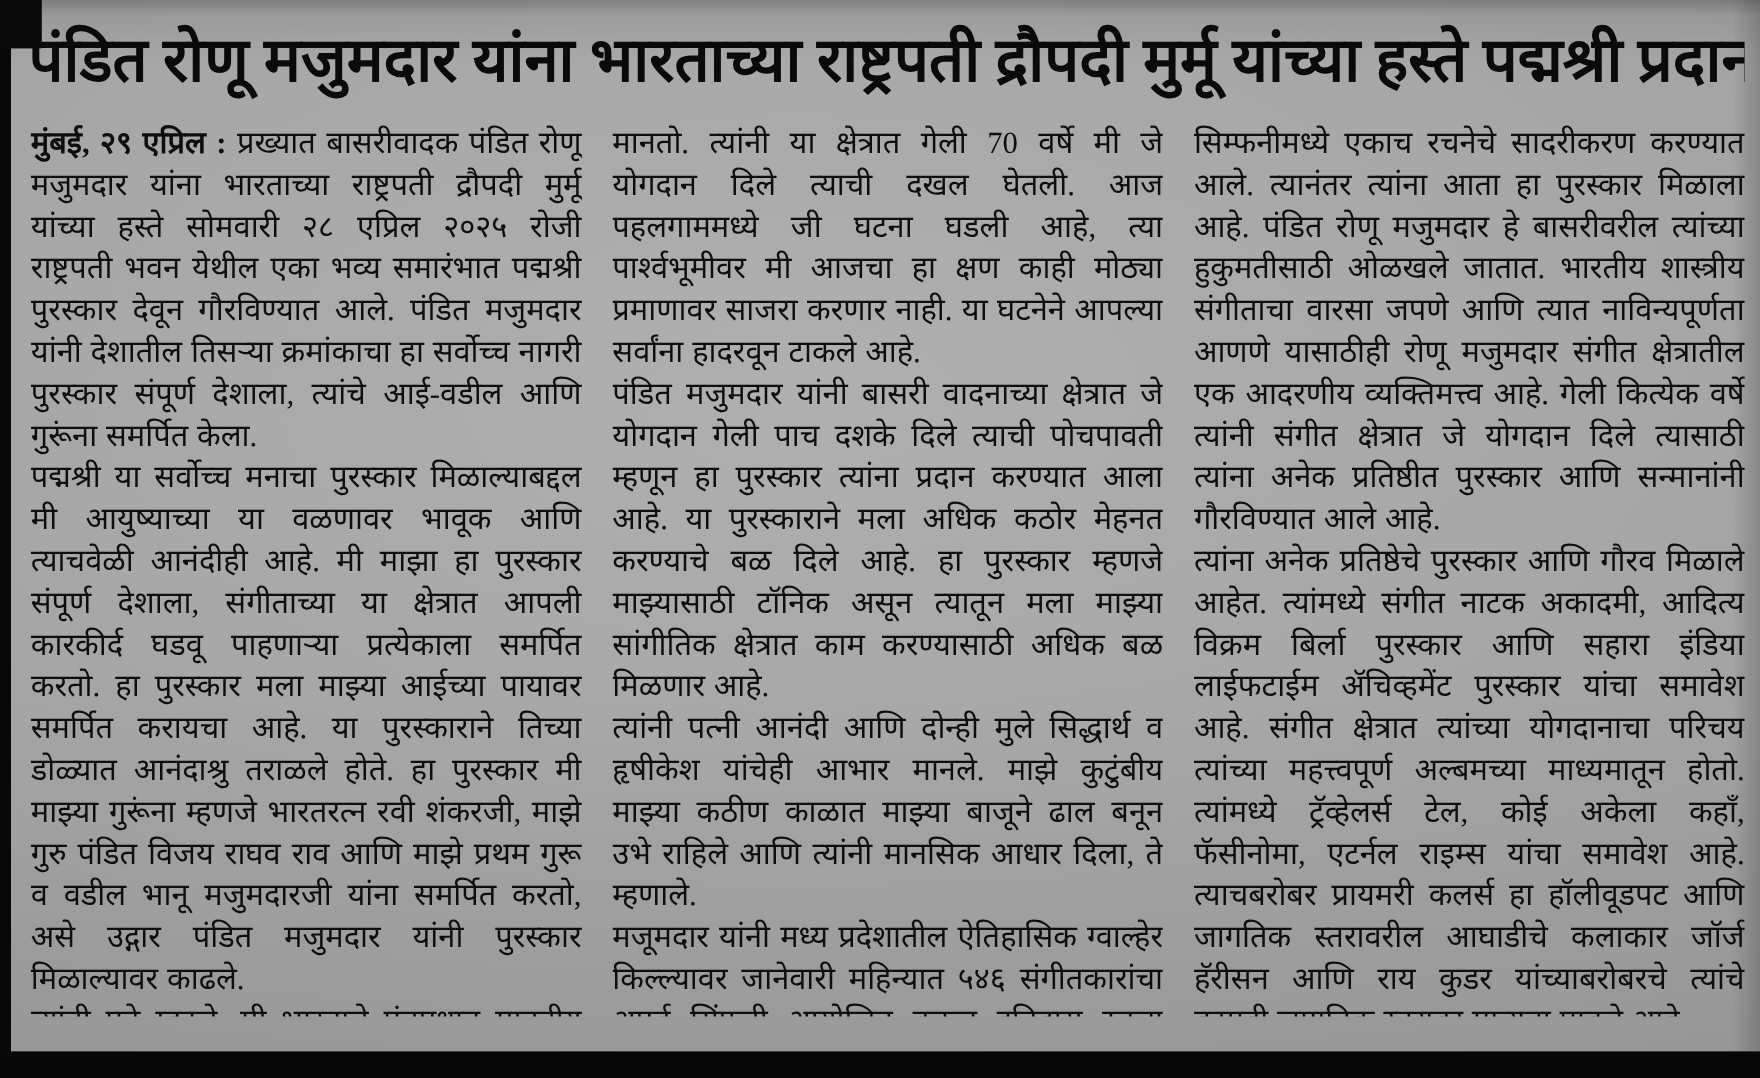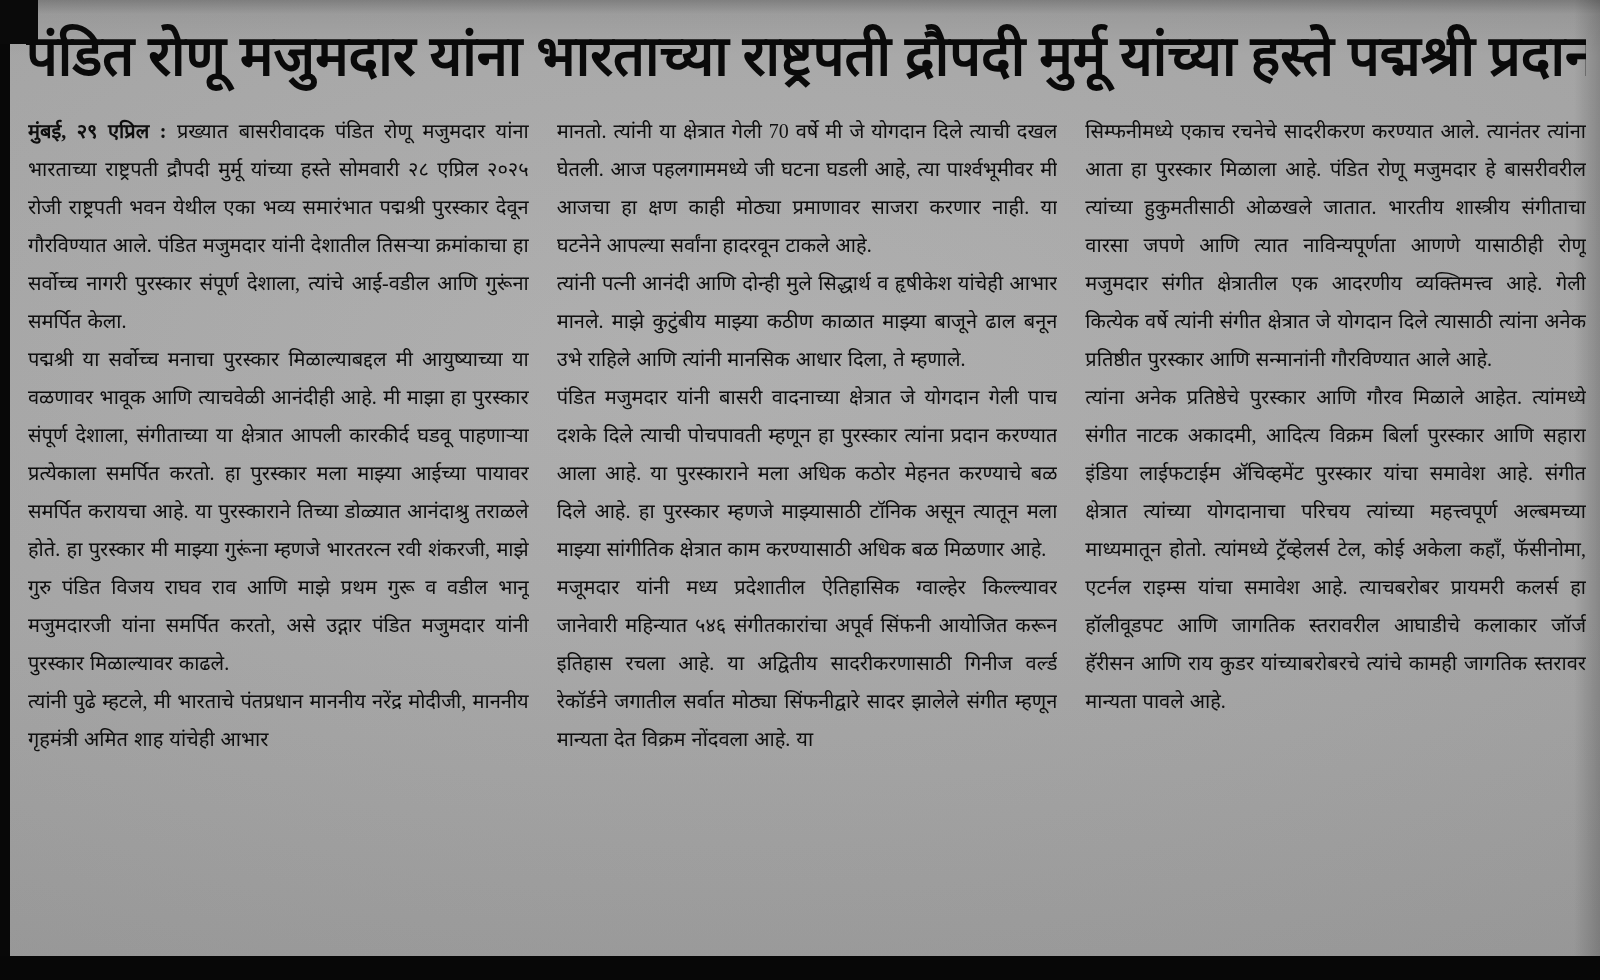--- a/index.html
+++ b/index.html
@@ -38,21 +38,21 @@
     overflow: hidden;
   }
 
   .article-body {
     position: absolute; left: 18px; right: 14px; top: 112px; bottom: 32px;
     display: flex; column-gap: 28px;
   }
   .col {
     flex: 1 1 0; min-width: 0;
     text-align: justify;
-    font-size: 20px; line-height: 38px;
+    font-size: 28px; line-height: 38px;
     color: #0e0e0e;
     overflow: hidden;
     word-spacing: 1px;
   }
   .para { margin: 0; }
   .para strong { font-weight: 700; }
 </style>
 </head>
 <body>
 
@@ -60,22 +60,22 @@
   <div class="paper">
     <h1 class="headline">पंडित रोणू मजुमदार यांना भारताच्या राष्ट्रपती द्रौपदी मुर्मू यांच्या हस्ते पद्मश्री प्रदान</h1>
     <div class="article-body">
       <div class="col">
           <p class="para"><strong>मुंबई, २९ एप्रिल : </strong>प्रख्यात बासरीवादक पंडित रोणू मजुमदार यांना भारताच्या राष्ट्रपती द्रौपदी मुर्मू यांच्या हस्ते सोमवारी २८ एप्रिल २०२५ रोजी राष्ट्रपती भवन येथील एका भव्य समारंभात पद्मश्री पुरस्कार देवून गौरविण्यात आले. पंडित मजुमदार यांनी देशातील तिसऱ्या क्रमांकाचा हा सर्वोच्च नागरी पुरस्कार संपूर्ण देशाला, त्यांचे आई-वडील आणि गुरूंना समर्पित केला.</p>
           <p class="para">पद्मश्री या सर्वोच्च मनाचा पुरस्कार मिळाल्याबद्दल मी आयुष्याच्या या वळणावर भावूक आणि त्याचवेळी आनंदीही आहे. मी माझा हा पुरस्कार संपूर्ण देशाला, संगीताच्या या क्षेत्रात आपली कारकीर्द घडवू पाहणाऱ्या प्रत्येकाला समर्पित करतो. हा पुरस्कार मला माझ्या आईच्या पायावर समर्पित करायचा आहे. या पुरस्काराने तिच्या डोळ्यात आनंदाश्रु तराळले होते. हा पुरस्कार मी माझ्या गुरूंना म्हणजे भारतरत्न रवी शंकरजी, माझे गुरु पंडित विजय राघव राव आणि माझे प्रथम गुरू व वडील भानू मजुमदारजी यांना समर्पित करतो, असे उद्गार पंडित मजुमदार यांनी पुरस्कार मिळाल्यावर काढले.</p>
           <p class="para">त्यांनी पुढे म्हटले, मी भारताचे पंतप्रधान माननीय नरेंद्र मोदीजी, माननीय गृहमंत्री अमित शाह यांचेही आभार</p>
         </div>
       <div class="col">
           <p class="para">मानतो. त्यांनी या क्षेत्रात गेली 70 वर्षे मी जे योगदान दिले त्याची दखल घेतली. आज पहलगाममध्ये जी घटना घडली आहे, त्या पार्श्वभूमीवर मी आजचा हा क्षण काही मोठ्या प्रमाणावर साजरा करणार नाही. या घटनेने आपल्या सर्वांना हादरवून टाकले आहे.</p>
+          <p class="para">पंडित मजुमदार यांनी बासरी वादनाच्या क्षेत्रात जे योगदान गेली पाच दशके दिले त्याची पोचपावती म्हणून हा पुरस्कार त्यांना प्रदान करण्यात आला आहे. या पुरस्काराने मला अधिक कठोर मेहनत करण्याचे बळ दिले आहे. हा पुरस्कार म्हणजे माझ्यासाठी टॉनिक असून त्यातून मला माझ्या सांगीतिक क्षेत्रात काम करण्यासाठी अधिक बळ मिळणार आहे.</p>
           <p class="para">त्यांनी पत्नी आनंदी आणि दोन्ही मुले सिद्धार्थ व हृषीकेश यांचेही आभार मानले. माझे कुटुंबीय माझ्या कठीण काळात माझ्या बाजूने ढाल बनून उभे राहिले आणि त्यांनी मानसिक आधार दिला, ते म्हणाले.</p>
-          <p class="para">पंडित मजुमदार यांनी बासरी वादनाच्या क्षेत्रात जे योगदान गेली पाच दशके दिले त्याची पोचपावती म्हणून हा पुरस्कार त्यांना प्रदान करण्यात आला आहे. या पुरस्काराने मला अधिक कठोर मेहनत करण्याचे बळ दिले आहे. हा पुरस्कार म्हणजे माझ्यासाठी टॉनिक असून त्यातून मला माझ्या सांगीतिक क्षेत्रात काम करण्यासाठी अधिक बळ मिळणार आहे.</p>
           <p class="para">मजूमदार यांनी मध्य प्रदेशातील ऐतिहासिक ग्वाल्हेर किल्ल्यावर जानेवारी महिन्यात ५४६ संगीतकारांचा अपूर्व सिंफनी आयोजित करून इतिहास रचला आहे. या अद्वितीय सादरीकरणासाठी गिनीज वर्ल्ड रेकॉर्डने जगातील सर्वात मोठ्या सिंफनीद्वारे सादर झालेले संगीत म्हणून मान्यता देत विक्रम नोंदवला आहे. या</p>
         </div>
       <div class="col">
           <p class="para">सिम्फनीमध्ये एकाच रचनेचे सादरीकरण करण्यात आले. त्यानंतर त्यांना आता हा पुरस्कार मिळाला आहे. पंडित रोणू मजुमदार हे बासरीवरील त्यांच्या हुकुमतीसाठी ओळखले जातात. भारतीय शास्त्रीय संगीताचा वारसा जपणे आणि त्यात नाविन्यपूर्णता आणणे यासाठीही रोणू मजुमदार संगीत क्षेत्रातील एक आदरणीय व्यक्तिमत्त्व आहे. गेली कित्येक वर्षे त्यांनी संगीत क्षेत्रात जे योगदान दिले त्यासाठी त्यांना अनेक प्रतिष्ठीत पुरस्कार आणि सन्मानांनी गौरविण्यात आले आहे.</p>
           <p class="para">त्यांना अनेक प्रतिष्ठेचे पुरस्कार आणि गौरव मिळाले आहेत. त्यांमध्ये संगीत नाटक अकादमी, आदित्य विक्रम बिर्ला पुरस्कार आणि सहारा इंडिया लाईफटाईम ॲचिव्हमेंट पुरस्कार यांचा समावेश आहे. संगीत क्षेत्रात त्यांच्या योगदानाचा परिचय त्यांच्या महत्त्वपूर्ण अल्बमच्या माध्यमातून होतो. त्यांमध्ये ट्रॅव्हेलर्स टेल, कोई अकेला कहाँ, फॅसीनोमा, एटर्नल राइम्स यांचा समावेश आहे. त्याचबरोबर प्रायमरी कलर्स हा हॉलीवूडपट आणि जागतिक स्तरावरील आघाडीचे कलाकार जॉर्ज हॅरीसन आणि राय कुडर यांच्याबरोबरचे त्यांचे कामही जागतिक स्तरावर मान्यता पावले आहे.</p>
         </div>
     </div>
   </div>
   <div class="shade-right"></div>
   <div class="edge-left"></div>

